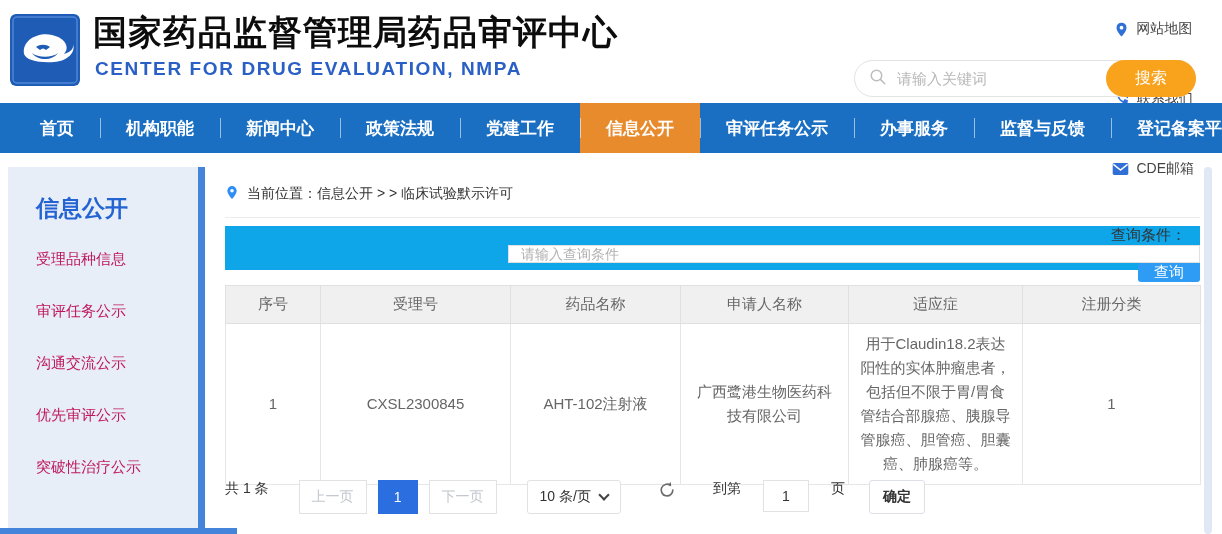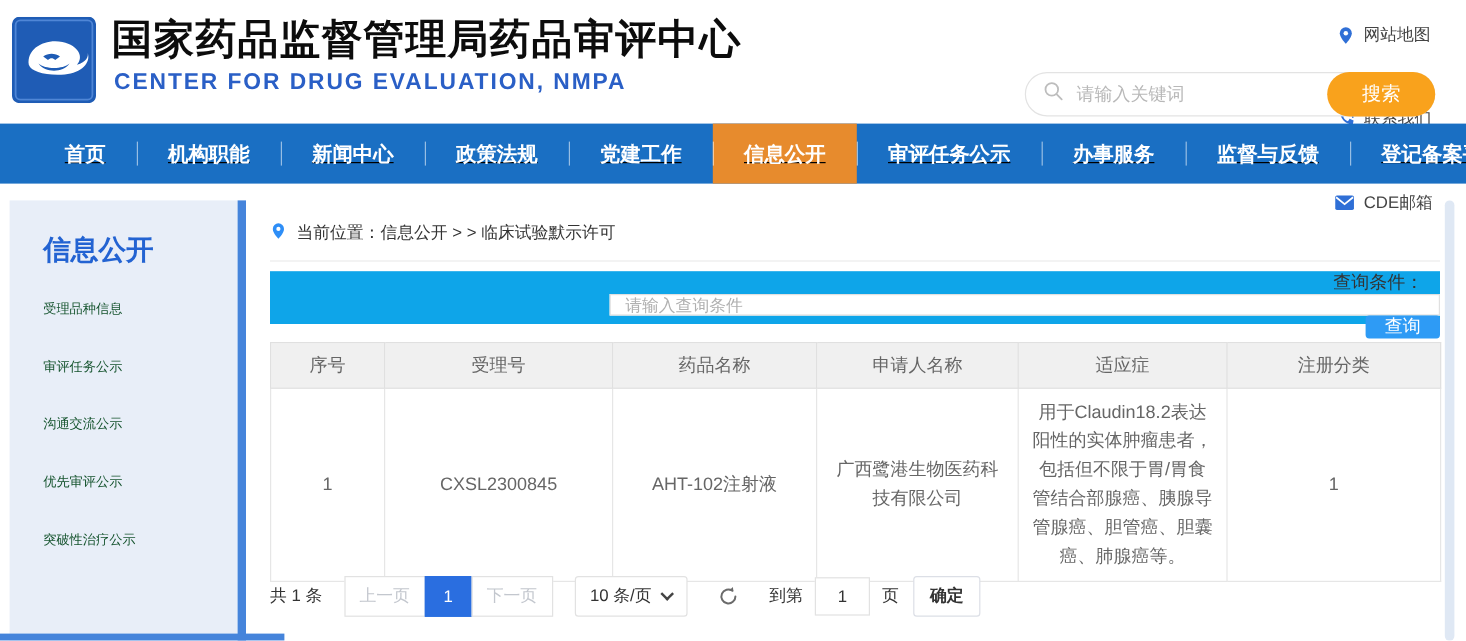--- a/index.html
+++ b/index.html
@@ -16,50 +16,50 @@
   .quick-link { display:flex; align-items:center; gap:7px; font-size:14px; color:#444; cursor:pointer; }
   .quick-link svg { display:block; }
 
   .search-wrap { position:absolute; top:60px; right:26px; width:342px; height:37px; border:1px solid #e3e3e3; border-radius:19px; background:#fff; display:flex; align-items:center; }
   .search-wrap .mag { margin-left:14px; }
   .search-input { flex:1; border:none; outline:none; font-size:15px; color:#333; padding:0 10px; background:transparent; min-width:0; }
   .search-input::placeholder { color:#b8b8b8; }
   .search-btn { width:90px; height:37px; margin:-1px -1px -1px 0; border:none; border-radius:19px; background:#f9a21c; color:#fff; font-size:16px; cursor:pointer; }
 
   
-  .nav { position:absolute; top:103px; left:0; width:1222px; height:50px; background:#1a6fc3; display:flex; align-items:stretch; justify-content:space-between; padding:0 28px;text-decoration:underline; }
+  .nav { position:absolute; top:103px; left:0; width:1222px; height:50px; background:#1a6fc3; display:flex; align-items:stretch; justify-content:space-between; padding:0 14px; }
   .nav-item { position:relative; display:flex; align-items:center; padding:0 26px; color:#fff; font-size:17px; font-weight:bold; cursor:pointer; white-space:nowrap; }
   .nav-item + .nav-item::before { content:""; position:absolute; left:0; top:15px; height:20px; width:1px; background:rgba(255,255,255,.55); }
   .nav-item.active { background:#e78b2d; }
 
   
   .sidebar { position:absolute; left:8px; top:167px; width:190px; height:367px; background:#e8eef8; padding:18px 0 0 28px; }
   .sidebar-title { font-size:23px; font-weight:bold; color:#2363d2; margin:8px 0 26px 0; }
-  .sidebar-item { font-size:11px; color:#14532d; margin-bottom:33px; cursor:pointer; }
+  .sidebar-item { font-size:15px; color:#be185d; margin-bottom:33px; cursor:pointer; }
   .side-strip-v { position:absolute; left:198px; top:167px; width:7px; height:367px; background:#4584db; }
   .side-strip-h { position:absolute; left:0; top:528px; width:237px; height:6px; background:#4584db; }
   .scroll-strip { position:absolute; left:1204px; top:167px; width:8px; height:367px; background:#dfe8f4; border-radius:4px; }
 
   
   .breadcrumb { position:absolute; left:225px; top:170px; width:975px; height:48px; display:flex; align-items:center; gap:8px; border-bottom:1px solid #ececec; font-size:14px; color:#333; }
 
   
   .query-bar { position:absolute; left:225px; top:226px; width:975px; height:44px; background:#0ea5e9; display:flex; align-items:flex-end; padding-left:12px;flex-direction:column; }
   .query-label { font-size:15px; color:#333; margin-right:14px; white-space:nowrap; }
   .query-input { width:692px; height:32px; border:1px solid #e0e0e0; background:#fff; font-size:14px; color:#333; padding:0 12px; outline:none; }
   .query-input::placeholder { color:#b0b0b0; }
   .query-btn { margin-left:48px; width:62px; height:32px; border:none; background:#2e9bf5; color:#fff; font-size:15px; border-radius:3px; cursor:pointer; }
 
   
   .result-table { position:absolute; left:225px; top:285px; width:975px; border-collapse:collapse; table-layout:fixed; }
   .result-table th { height:38px; background:#f0f0f0; border:1px solid #e0e0e0; font-size:15px; font-weight:normal; color:#666; }
   .result-table td { height:142px; background:#fff; border:1px solid #e6e6e6; font-size:15px; color:#666; text-align:center; vertical-align:middle; padding:8px 10px; line-height:24px; }
 
   
-  .pager { position:absolute; left:225px; top:480px; width:975px; display:flex; align-items:center; font-size:14px; color:#333; }
+  .pager { position:absolute; left:225px; top:480px; width:975px; display:flex; align-items:flex-start; font-size:14px; color:#333;gap:12px; }
   .pager .total { margin-right:18px; white-space:nowrap; }
   .pg-btn { height:34px; min-width:64px; padding:0 12px; background:#fff; border:1px solid #e2e2e2; font-size:14px; display:flex; align-items:center; justify-content:center; cursor:pointer; }
   .pg-btn.disabled { color:#c3c7ce; }
   .pg-btn + .pg-btn { margin-left:-1px; }
   .pg-num { min-width:40px; background:#2a6ee0; border-color:#2a6ee0; color:#fff; }
   .page-size { margin-left:18px; height:34px; border:1px solid #e2e2e2; border-radius:3px; padding:0 12px; display:flex; align-items:center; gap:9px; cursor:pointer; background:#fff; }
   .chev { width:8px; height:8px; border-left:2px solid #444; border-bottom:2px solid #444; transform:rotate(-45deg); margin-top:-4px; }
   .refresh { margin-left:24px; cursor:pointer; display:flex; align-items:center; }
   .goto-label { margin-left:24px; }
   .goto-input { width:46px; height:32px; margin:0 10px; border:1px solid #e2e2e2; text-align:center; font-size:14px; color:#333; outline:none; }

